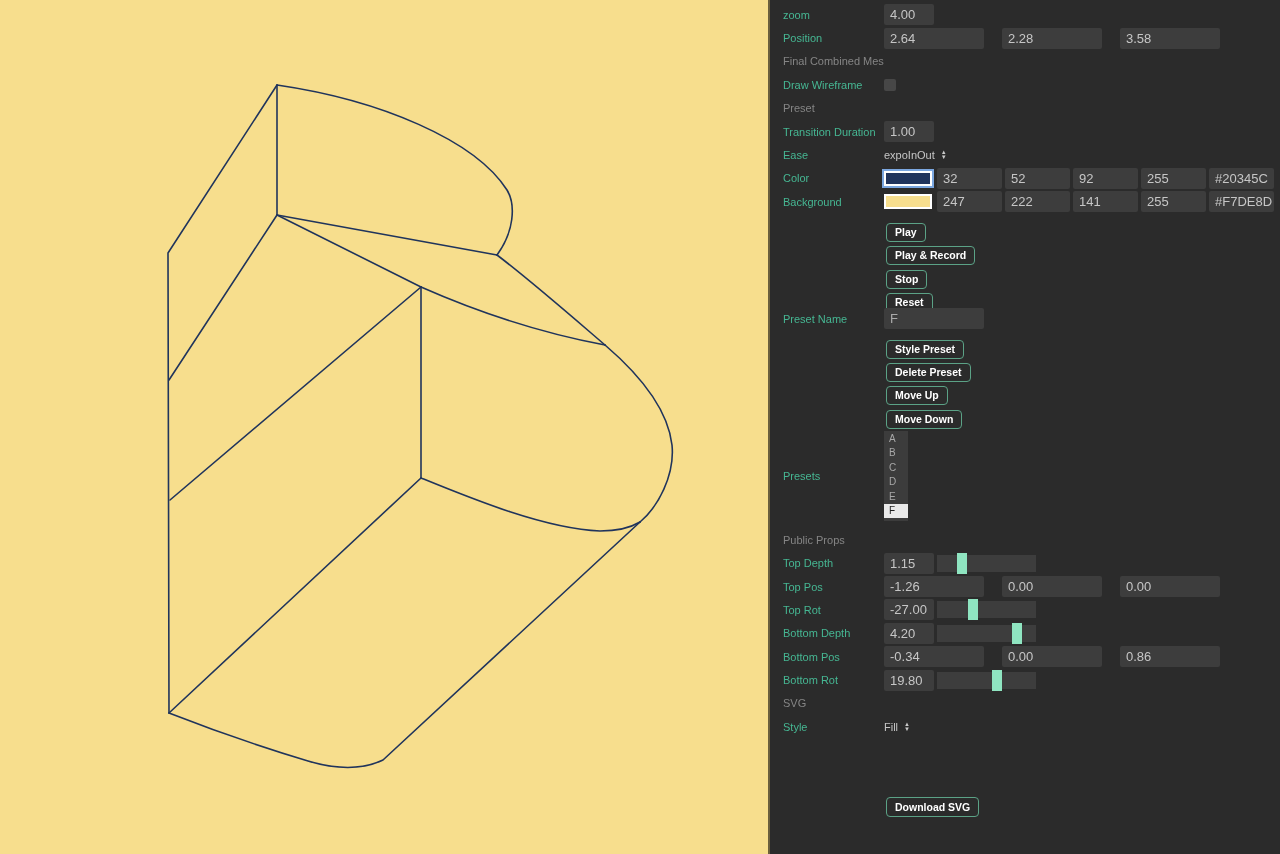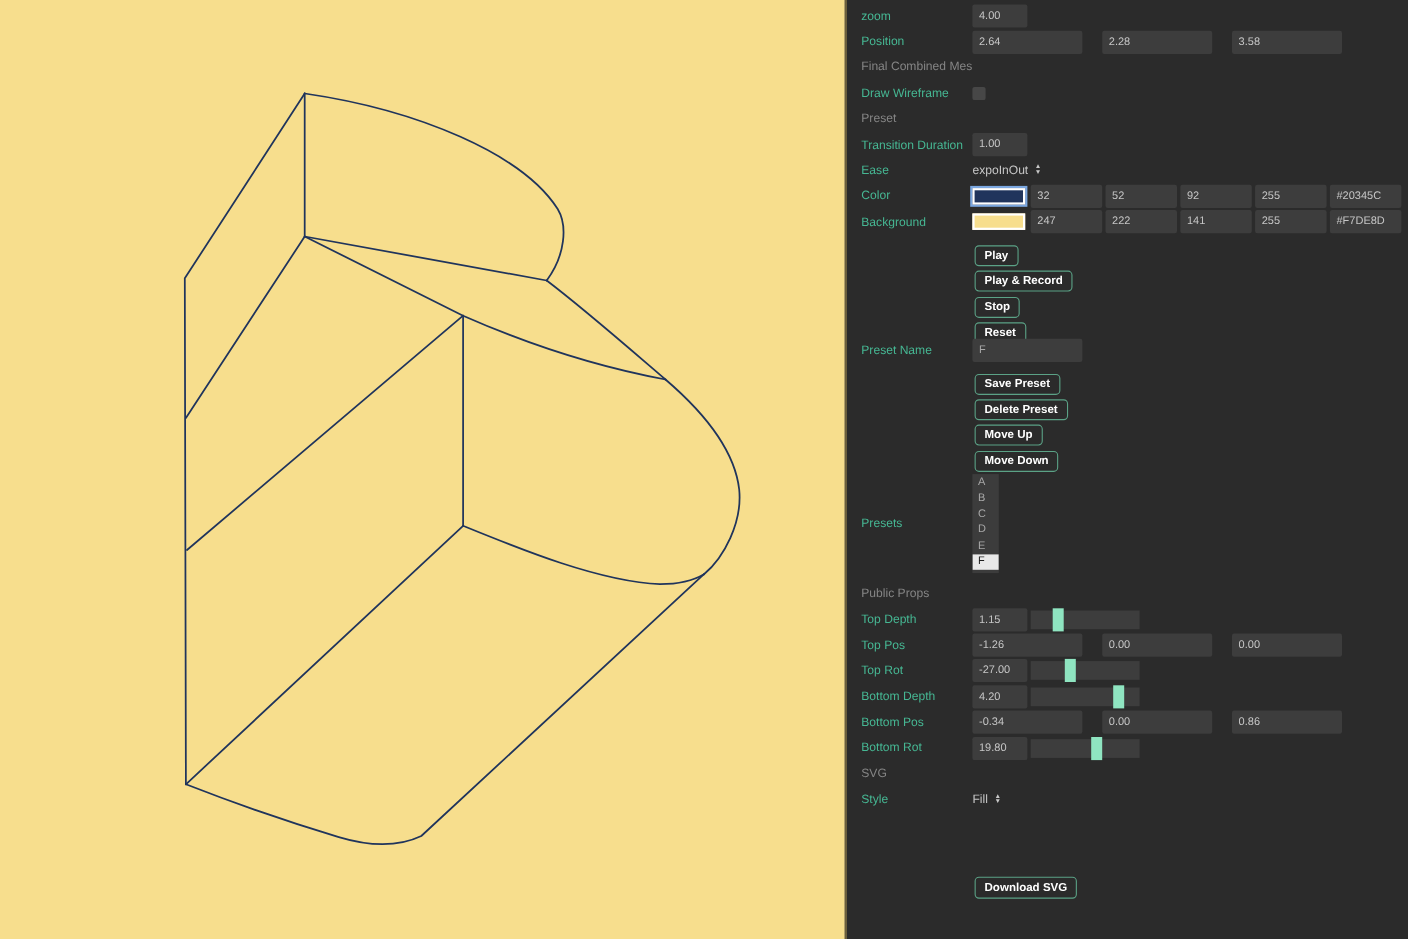--- a/index.html
+++ b/index.html
@@ -13,21 +13,21 @@
 
   
   #panel { width:512px; height:854px; background:#2B2B2B; border-left:2px solid #6B5F3C;
            padding-top:3px; overflow:hidden; }
   .row { display:flex; align-items:center; height:23.4px; }
   .lbl { width:114px; padding-left:13px; font-size:11px; color:#46B793; flex:none;
          white-space:nowrap; overflow:hidden; }
   .sec { color:#858585; }
   .ctrls { display:flex; align-items:center; }
   input.inp { background:#3D3D3D; border:none; outline:none; height:21px; border-radius:2px;
-          color:#C6C6C6; font-size:10px; padding:0 0 0 6px; font-family:"Liberation Sans",sans-serif; }
+          color:#C6C6C6; font-size:13px; padding:0 0 0 6px; font-family:"Liberation Sans",sans-serif; }
   .w50 { width:50px; } .w100 { width:100px; margin-right:18px; }
   .w65 { width:65px; margin-right:3px; }
   .hex { color:#9B9B9B; }
   .btn { height:19px; margin-left:2px; padding:0 8px; background:transparent;
          border:1px solid #5BA286; border-radius:4px; color:#FFFFFF; font-weight:bold;
          font-size:10.5px; font-family:"Liberation Sans",sans-serif; line-height:17px;margin-top:14px; }
   .checkbox { width:12px; height:12px; background:#474747; border-radius:2px; }
   .swatch-wrap { width:48px; margin-right:5px; display:flex; }
   .swatch { width:48px; height:15px; border:2px solid #FFFFFF; }
   .swatch.focus { box-shadow:0 0 0 2px #7BA7E0; }
@@ -191,21 +191,21 @@
     <div class="row">
       <div class="lbl">Preset Name</div>
       <div class="ctrls">
           <input class="inp w100" style="color: rgb(169, 169, 169);" value="F">
         </div>
     </div>
 
     <div class="row">
       <div class="lbl"></div>
       <div class="ctrls">
-          <button class="btn">Save Preset</button>
+          <button class="btn">Style Preset</button>
         </div>
     </div>
     <div class="row">
       <div class="lbl"></div>
       <div class="ctrls">
           <button class="btn">Delete Preset</button>
         </div>
     </div>
     <div class="row">
       <div class="lbl"></div>

